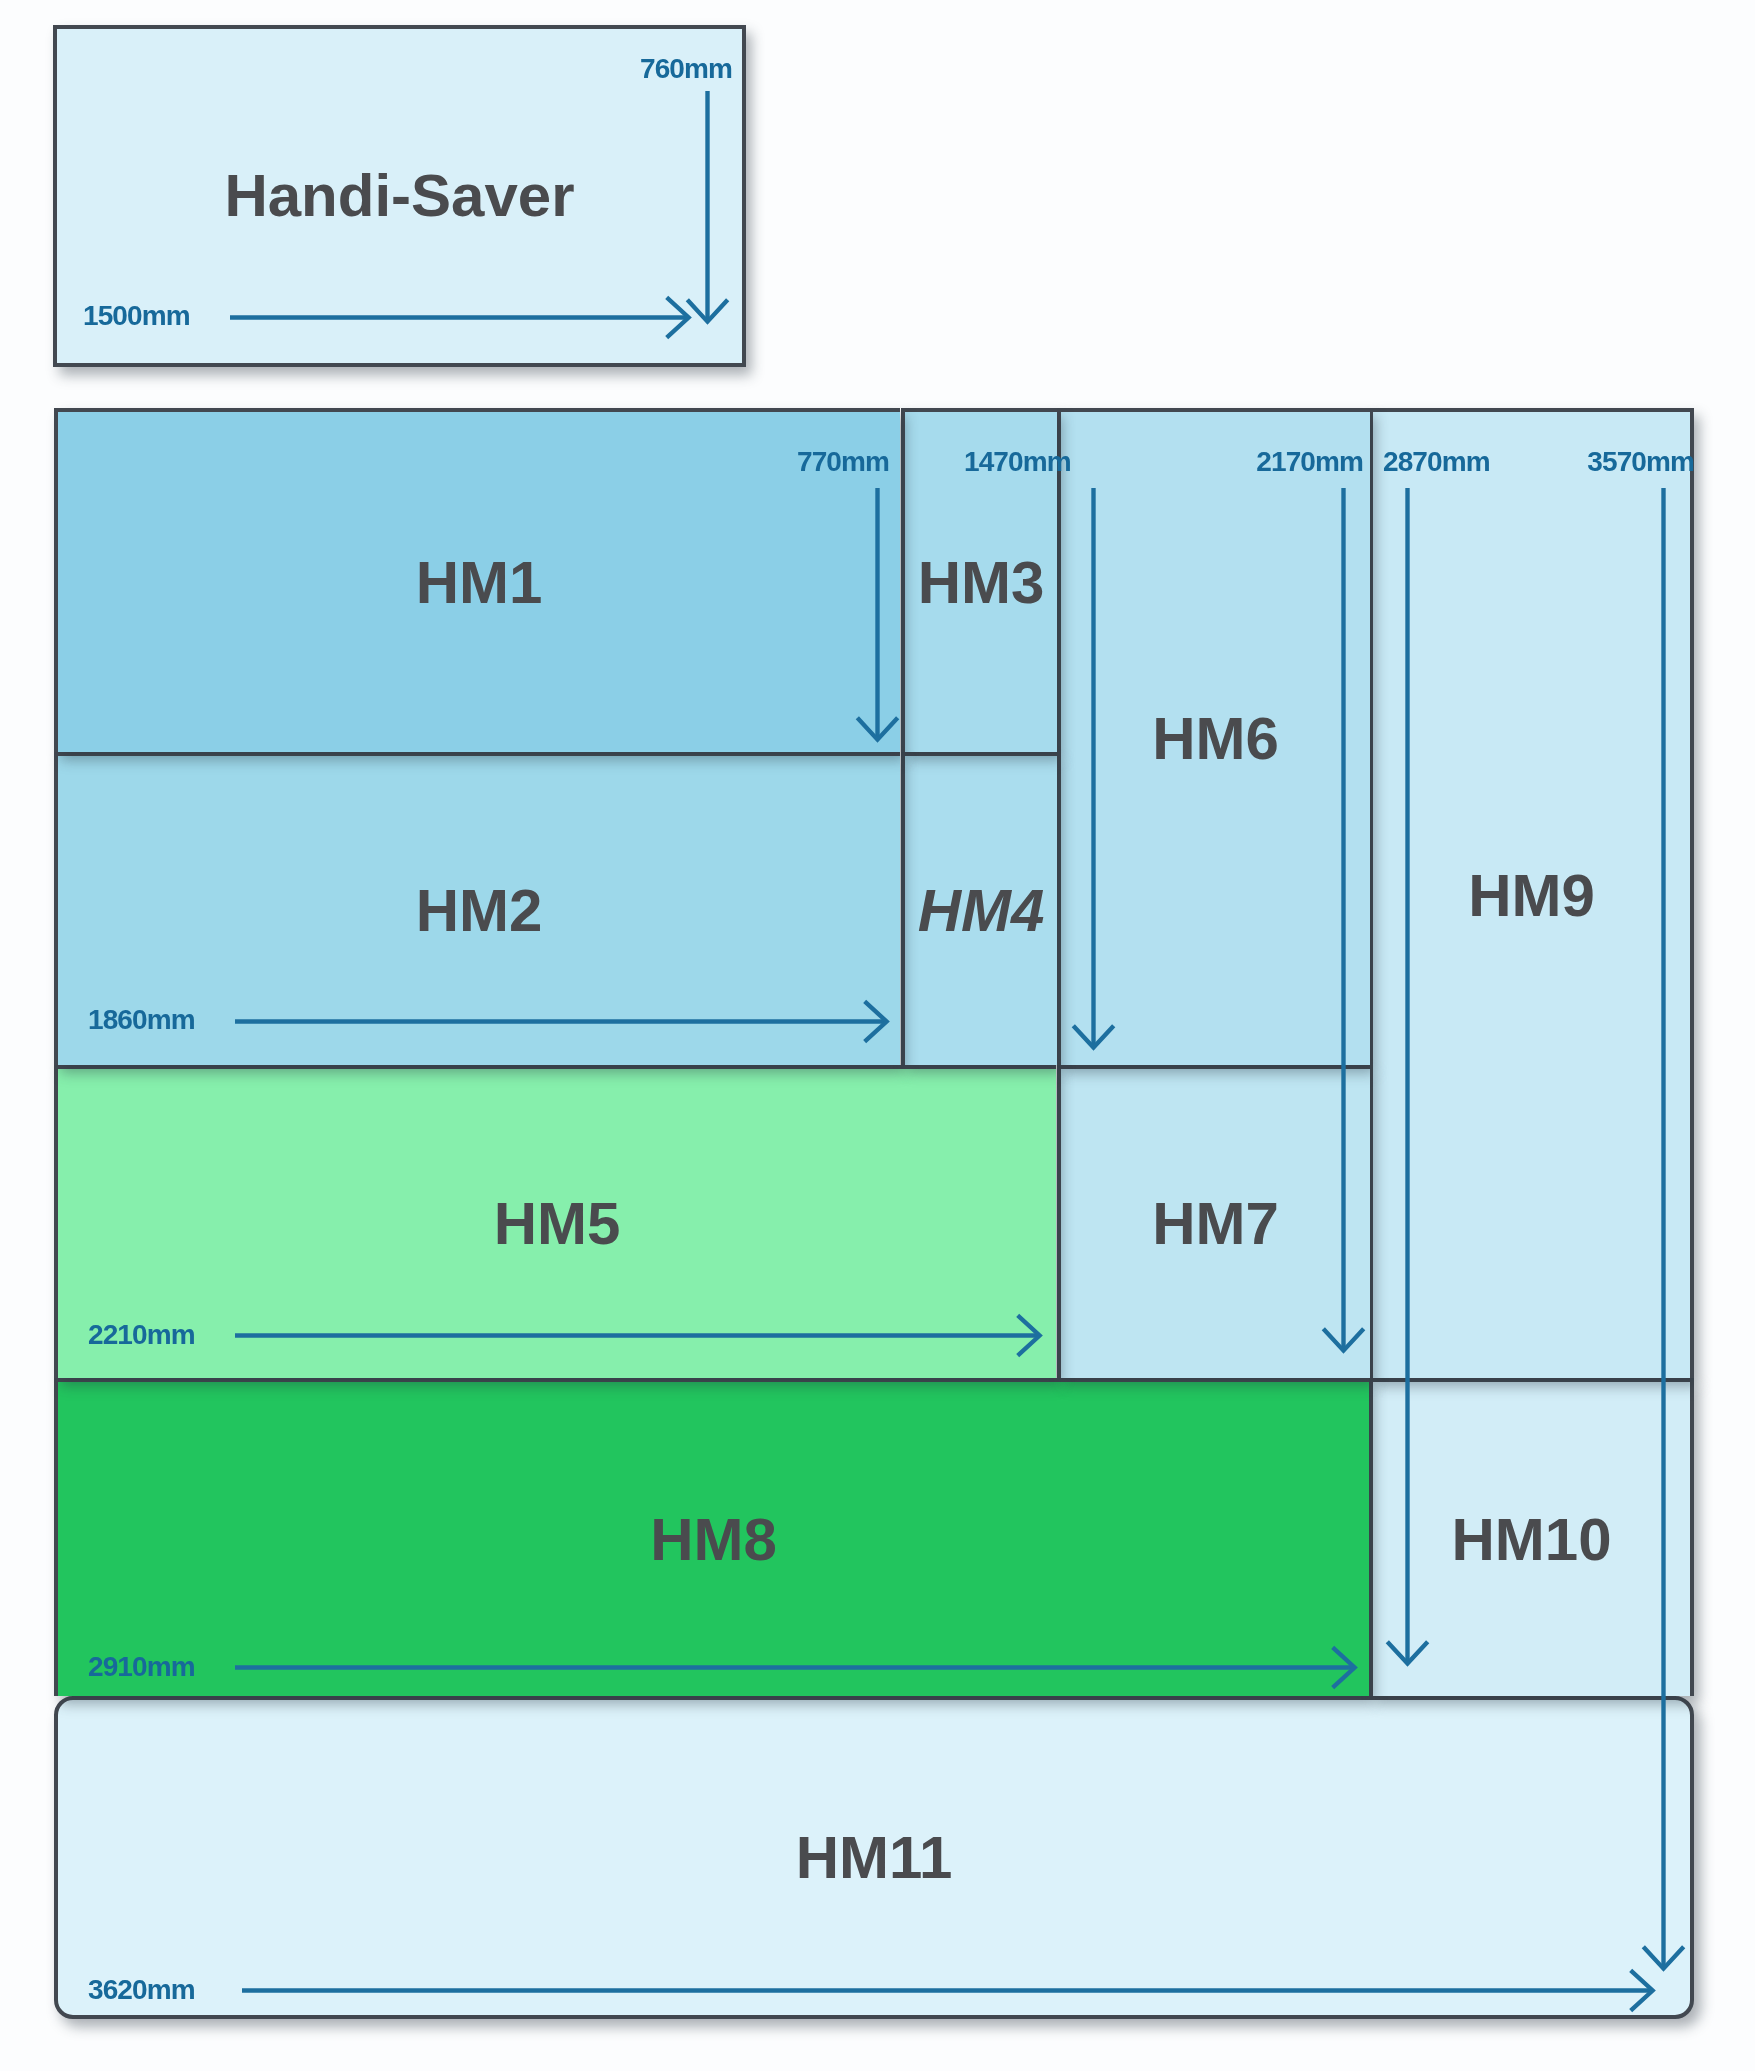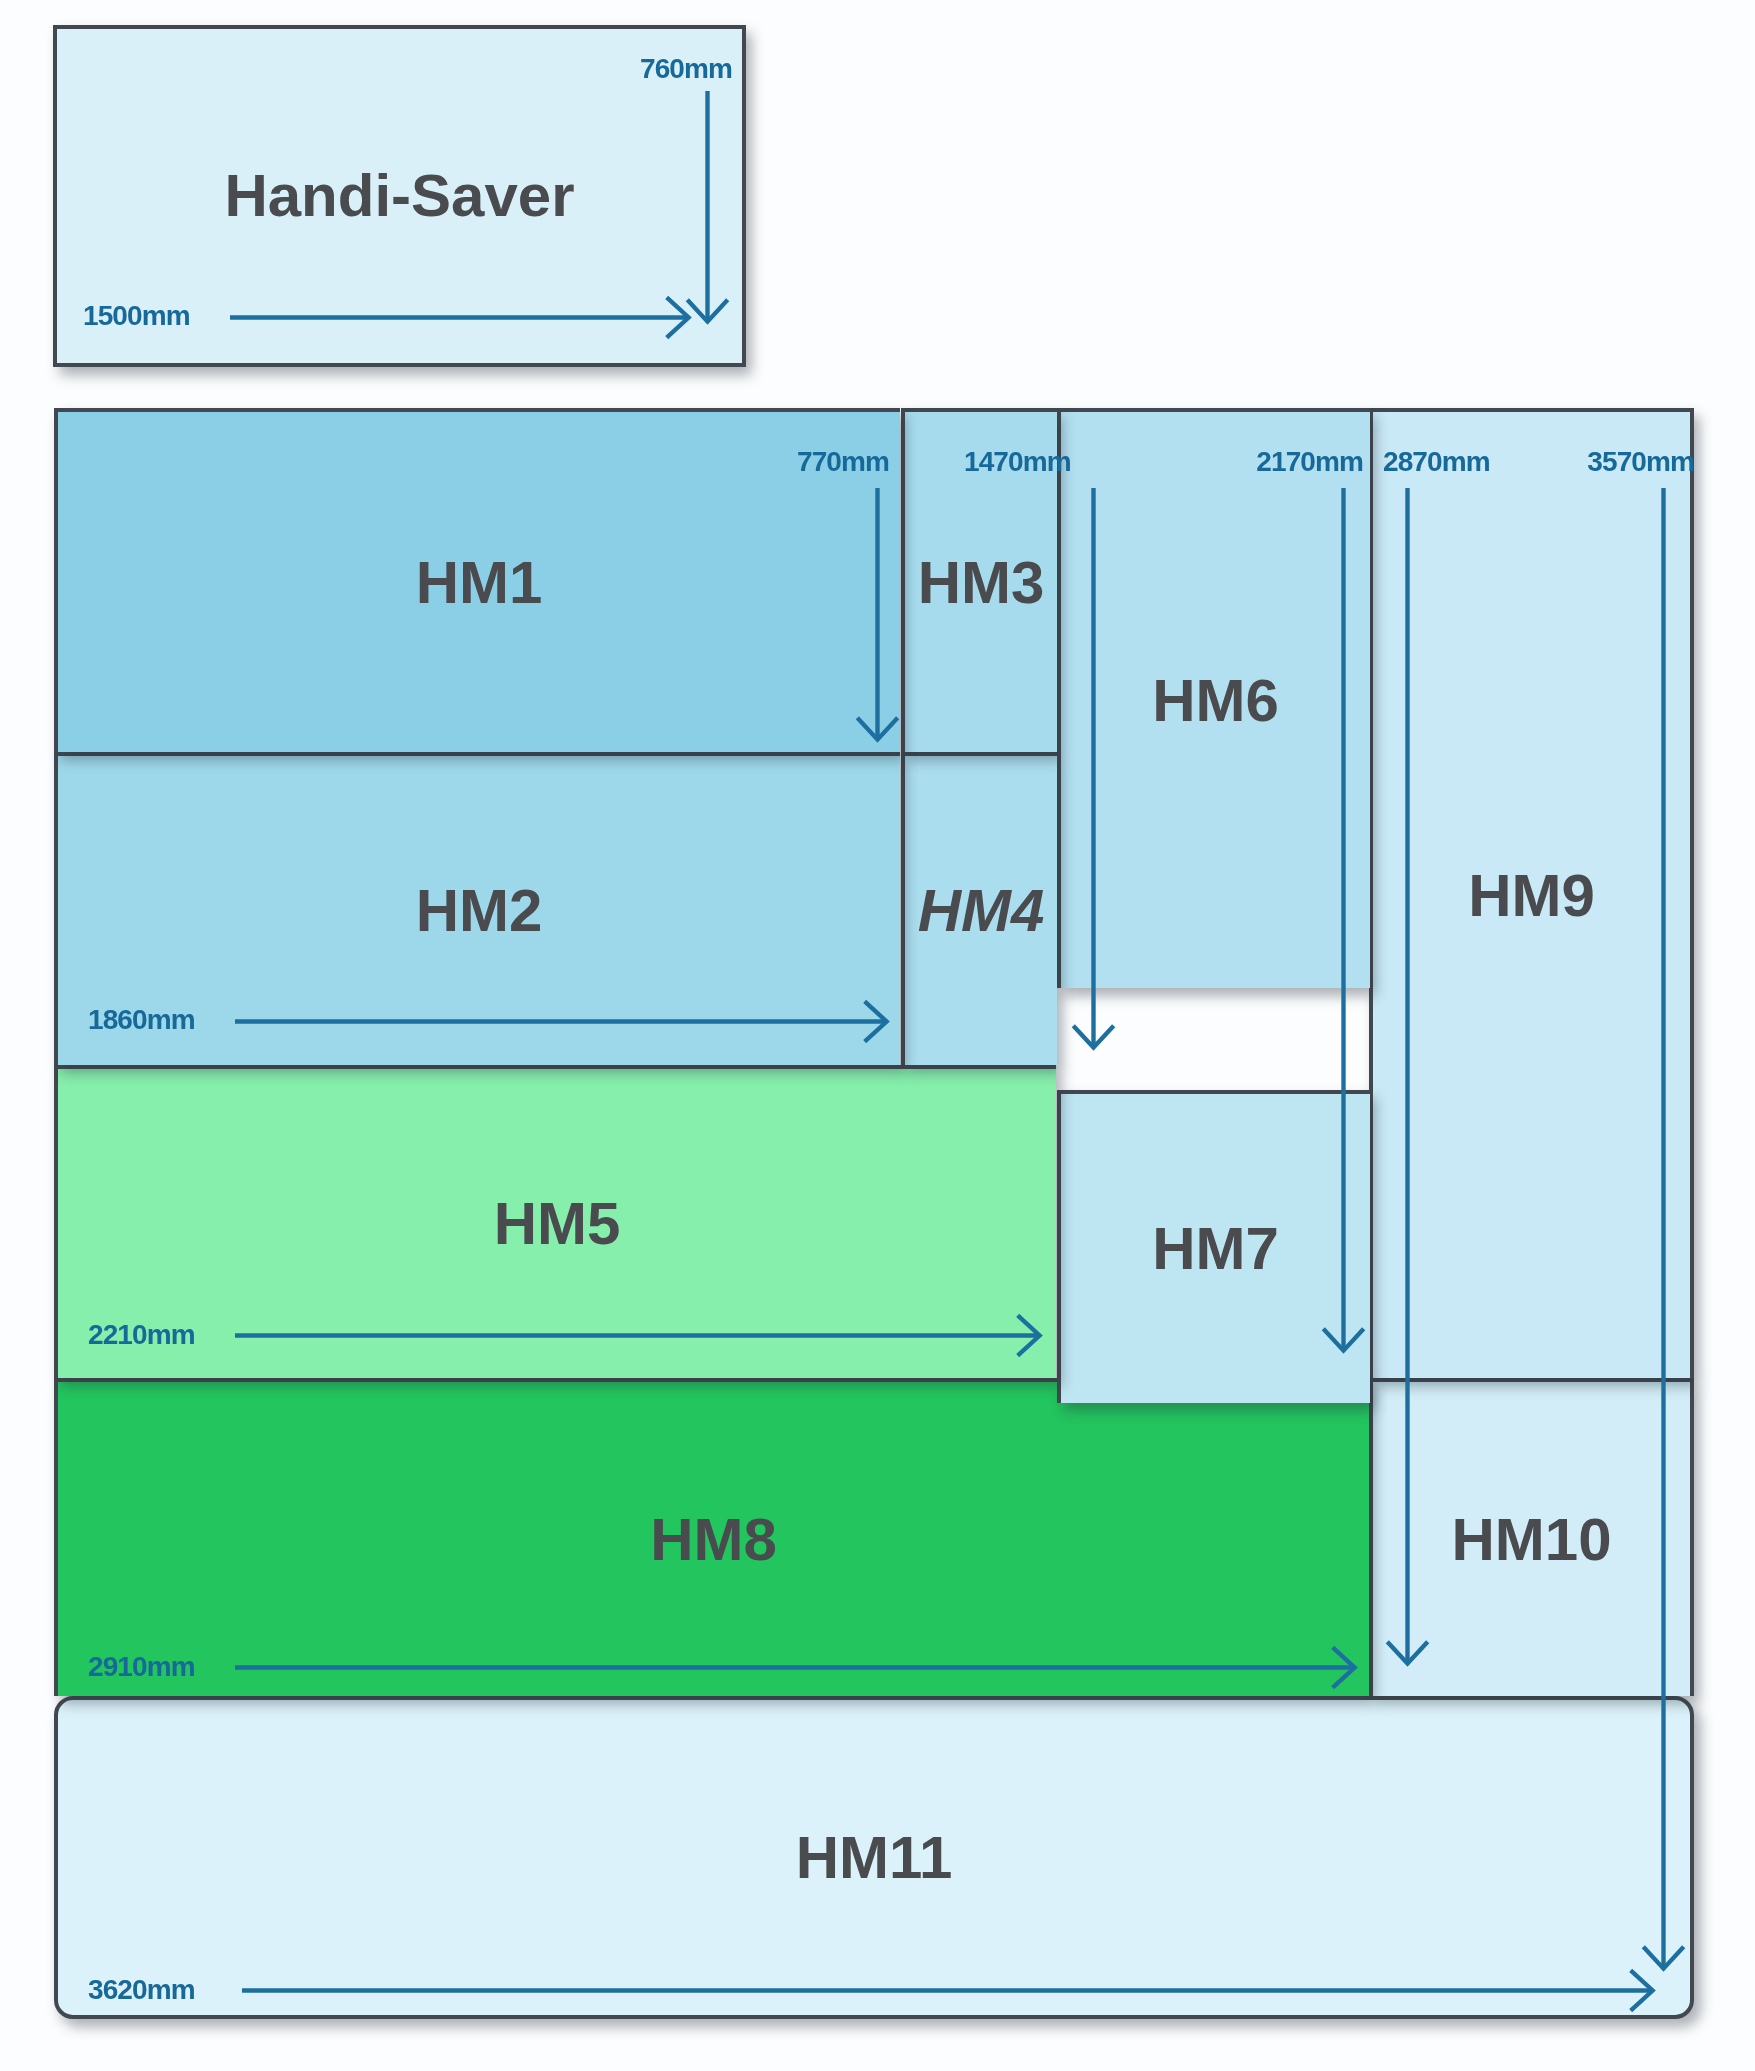--- a/index.html
+++ b/index.html
@@ -49,22 +49,22 @@
     fill:none;
   }
   
   .hs   { left:53px;   top:24.6px;   width:693px;  height:342px; }
   
   .hm1  { left:54px;   top:408px;  width:846px;  height:344px;  z-index:11; }
   .hm2  { left:54px;   top:752px;  width:846px;  height:313px;  z-index:10; }
   .hm3  { left:901px; top:408px;  width:156px;  height:344px;  z-index:9; }
   .hm4  { left:901px; top:752px;  width:156px;  height:313px;  z-index:8;font-style:italic; }
   .hm5  { left:54px;   top:1065px; width:1002px; height:313px;  z-index:7; }
-  .hm6  { left:1057px; top:408px;  width:313px;  height:580px;  z-index:6; }
-  .hm7  { left:1057px; top:1065px; width:313px;  height:313px;  z-index:5;margin-top:25px; }
+  .hm6  { left:1057px; top:408px;  width:313px;  height:657px;  z-index:6; }
+  .hm7  { left:1057px; top:1065px; width:313px;  height:313px;  z-index:5; }
   .hm8  { left:54px;   top:1378px; width:1315px; height:318px;  z-index:4; }
   .hm9  { left:1369px; top:408px;  width:325px;  height:970px; z-index:3; }
   .hm10 { left:1369px; top:1378px; width:325px;  height:318px;  z-index:2; }
   .hm11 { left:54px;   top:1696px; width:1640px; height:323px;  z-index:1;border-radius:19px; }
   .dimlayer { position:absolute; left:0; top:0; width:1756px; height:2072px; z-index:20; pointer-events:none; }
 </style>
 </head>
 <body>
 
 <div class="box hs bt bl br bb" style="background-color: rgb(217, 240, 249);">

